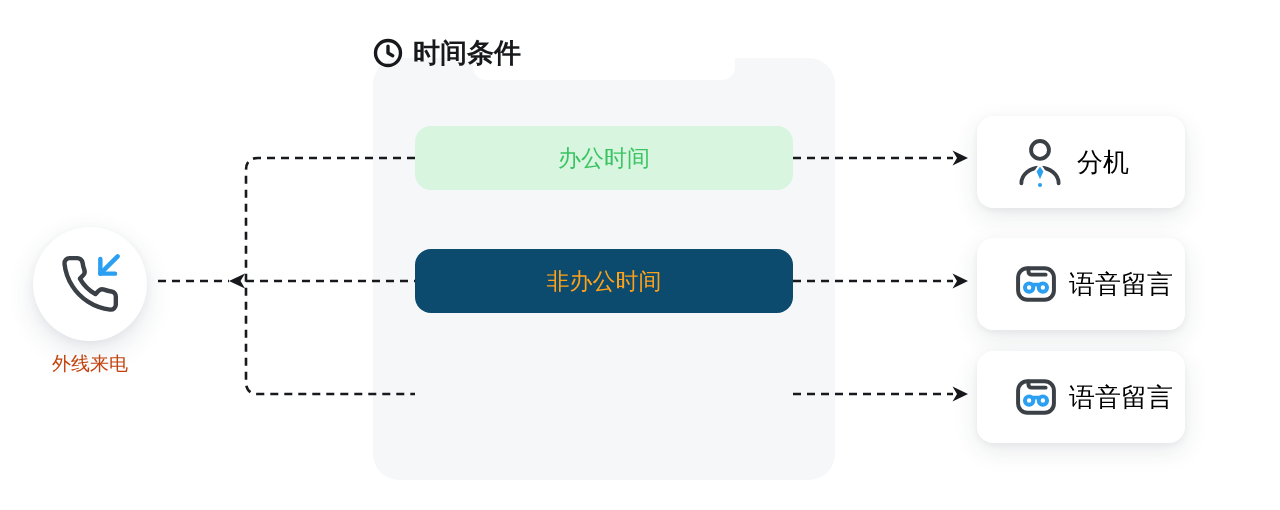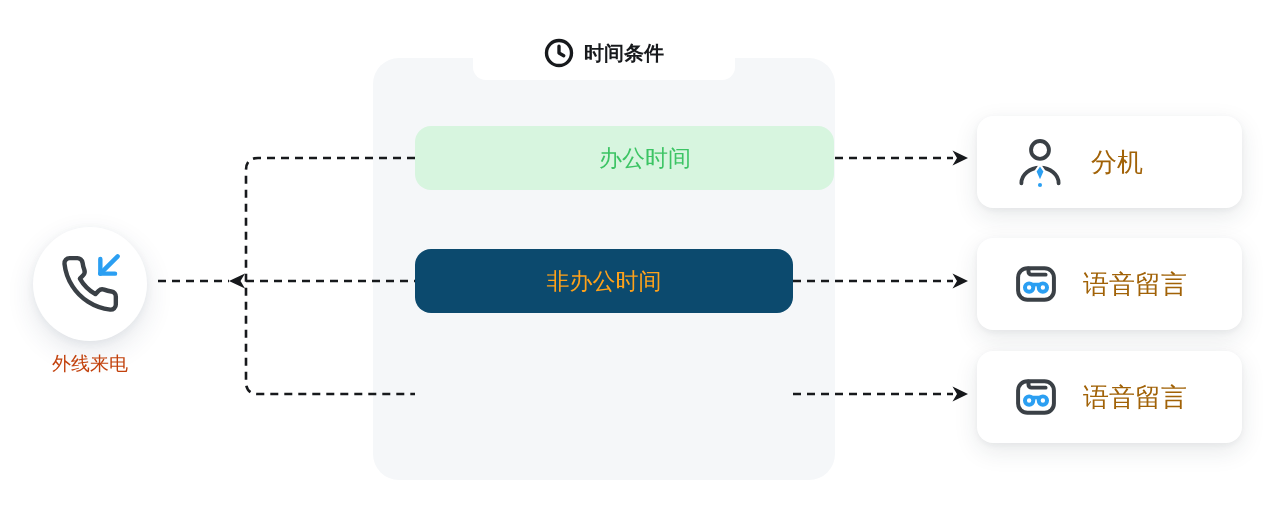--- a/index.html
+++ b/index.html
@@ -24,37 +24,37 @@
   .group-box{
     position:absolute;left:373px;top:58px;width:462px;height:422px;
     background:#f5f7f9;border-radius:26px;z-index:0;
   }
   .group-notch{
     position:absolute;left:473px;top:40px;width:262px;height:40px;
     background:#ffffff;border-radius:0 0 13px 13px;z-index:0;
   }
   .group-title{
     position:absolute;left:373px;top:36px;width:462px;height:34px;
-    display:flex;align-items:center;justify-content:center;gap:10px;
-    font-size:20px;font-weight:bold;color:#17191c;z-index:2;
+    display:flex;align-items:center;gap:10px;
+    font-size:27px;font-weight:bold;color:#17191c;z-index:2;
   }
 
   .pill{
     position:absolute;left:415px;width:378px;height:64px;border-radius:16px;
     display:flex;align-items:center;justify-content:center;
     font-size:23px;z-index:2;
   }
   .pill-1{top:126px;} .pill-2{top:249px;} .pill-3{top:362px;}
 
   
   .card{
-    position:absolute;left:977px;width:265px;height:92px;border-radius:16px;
+    position:absolute;left:977px;width:208px;height:92px;border-radius:16px;
     background:#ffffff;box-shadow:0 8px 24px rgba(31,45,61,.10),0 2px 6px rgba(31,45,61,.05);
-    display:flex;align-items:center;gap:22px;padding-left:34px;box-sizing:border-box;
-    font-size:26px;color:#a16207;z-index:2;
+    display:flex;align-items:center;gap:8px;padding-left:34px;box-sizing:border-box;
+    font-size:26px;color:#000000;z-index:2;
   }
   .card-1{top:116px;} .card-2{top:238px;} .card-3{top:351px;}
   .card .icon{flex:0 0 auto;display:flex;align-items:center;justify-content:center;}
 </style>
 </head>
 <body>
 
 <div class="canvas">
 
   <svg class="connectors" viewBox="0 0 1280 510">
@@ -89,21 +89,21 @@
     <svg width="62" height="62" viewBox="0 0 24 24" fill="none" stroke="#3a4046" stroke-width="1.7" stroke-linecap="round" stroke-linejoin="round">
       <path d="M22 16.92v3a2 2 0 0 1-2.18 2 19.79 19.79 0 0 1-8.63-3.07 19.5 19.5 0 0 1-6-6 19.79 19.79 0 0 1-3.07-8.67A2 2 0 0 1 4.11 2h3a2 2 0 0 1 2 1.72 12.84 12.84 0 0 0 .7 2.81 2 2 0 0 1-.45 2.11L8.09 9.91a16 16 0 0 0 6 6l1.27-1.27a2 2 0 0 1 2.11-.45 12.84 12.84 0 0 0 2.81.7A2 2 0 0 1 22 16.92z"></path>
       <g stroke="#2b9ff2">
         <polyline points="16 2.3 16 8 21.7 8"></polyline>
         <line x1="22.7" y1="1.3" x2="16" y2="8"></line>
       </g>
     </svg>
   </div>
   <div class="source-label">外线来电</div>
 
-  <div class="pill pill-1" style="background: rgb(215, 245, 223); color: rgb(60, 196, 100); padding-left: 41px;">
+  <div class="pill pill-1" style="background: rgb(215, 245, 223); color: rgb(60, 196, 100);">
     <span>办公时间</span>
   </div>
   <div class="pill pill-2" style="background: #0c4a6e; color: rgb(255, 162, 26);">
     <span>非办公时间</span>
   </div>
 
   <div class="card card-1">
     <span class="icon">
       <svg width="58" height="58" viewBox="0 0 24 24" fill="none" stroke="#3a4046" stroke-width="1.6" stroke-linecap="round" stroke-linejoin="round">
         <circle cx="12" cy="7" r="3.7"></circle>

